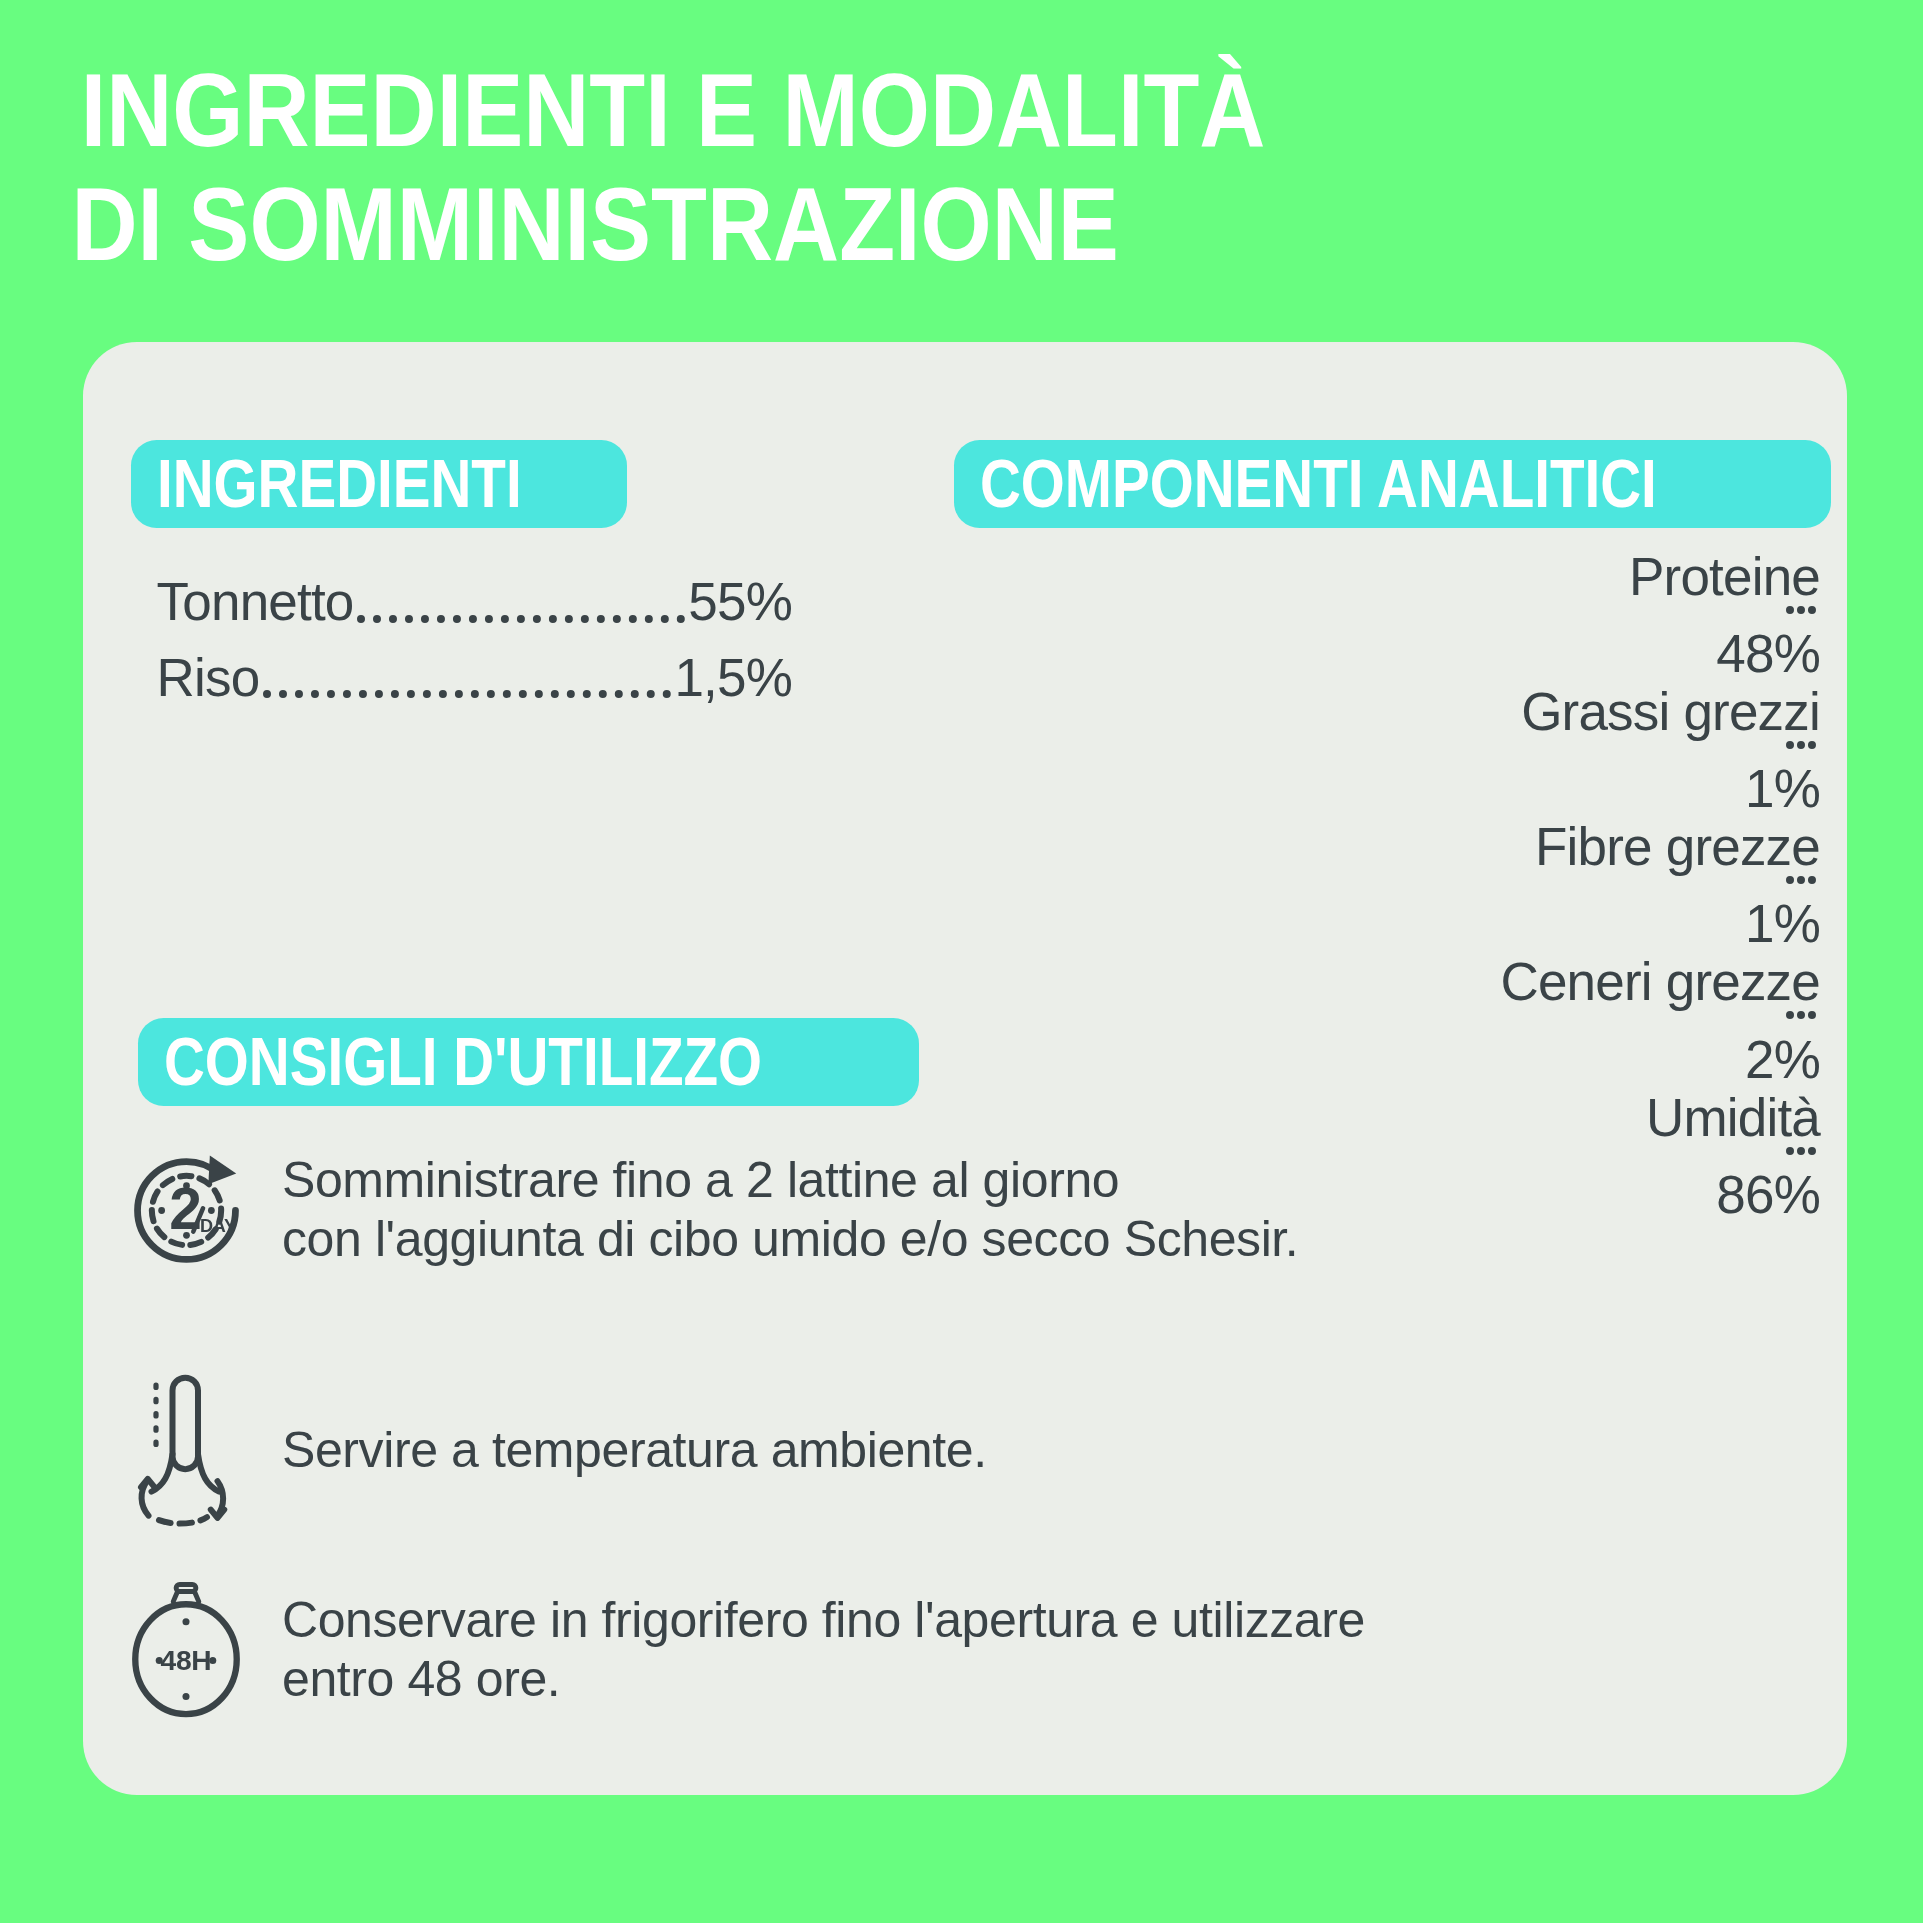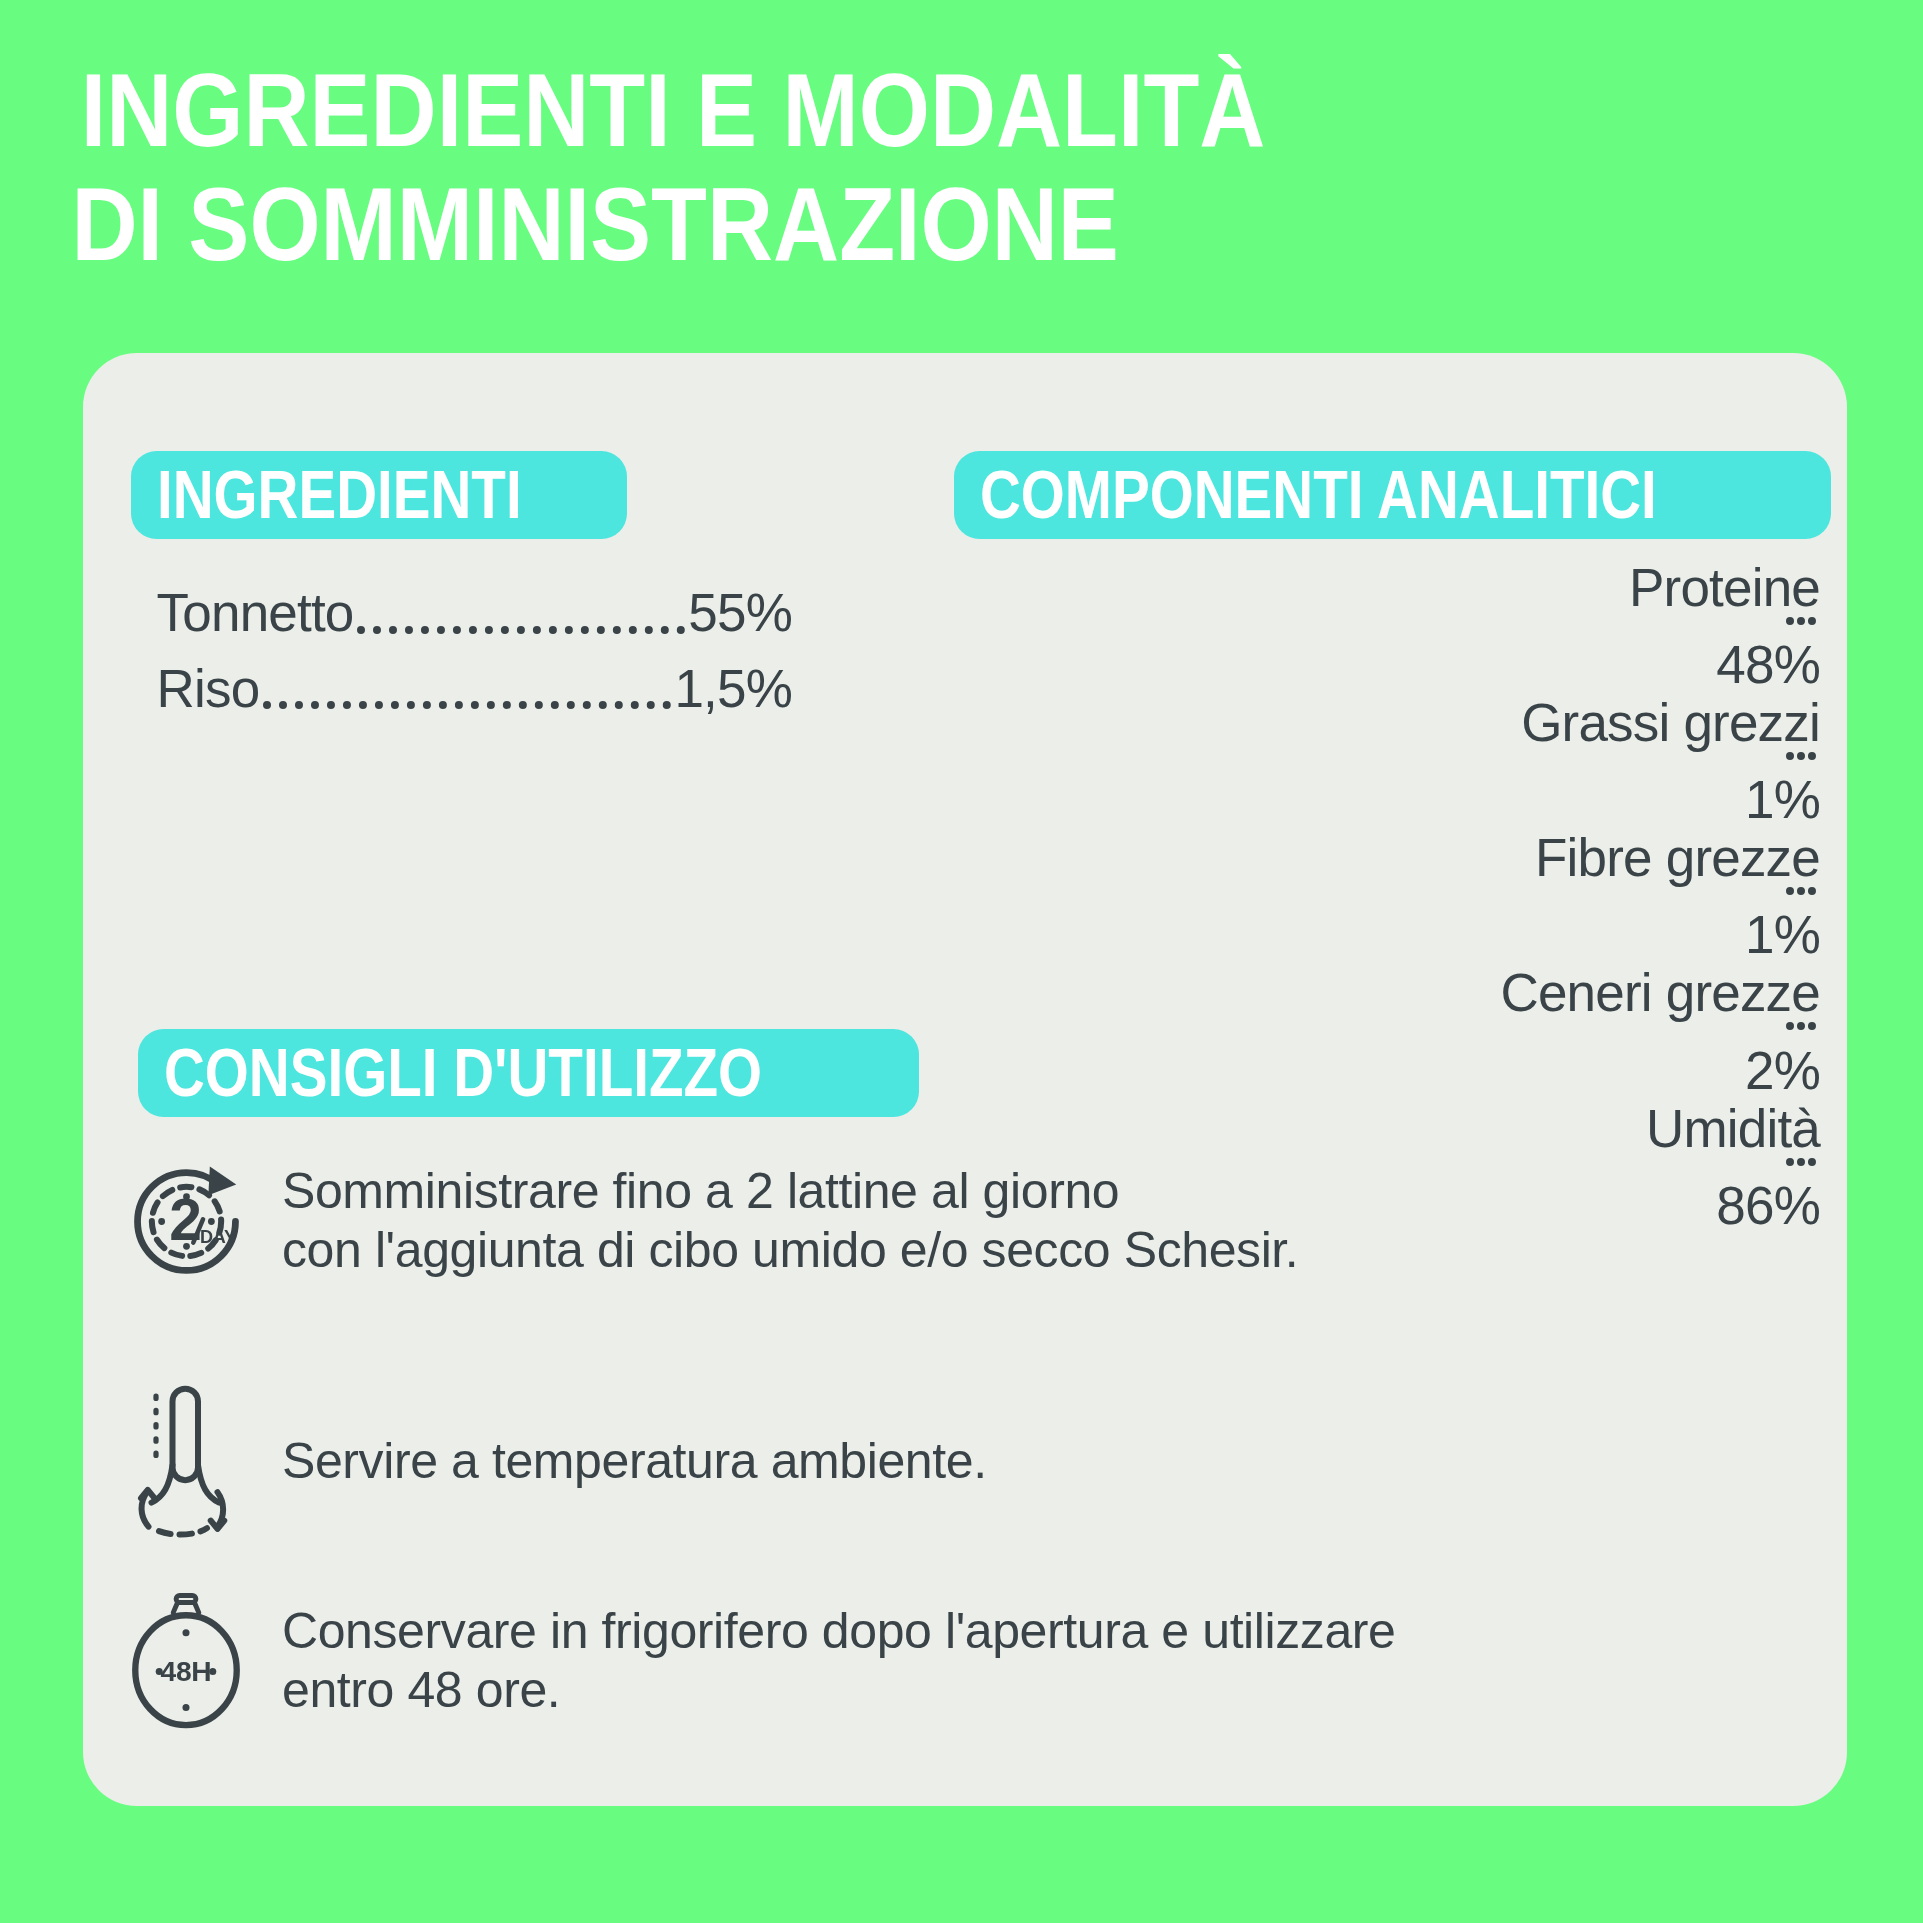--- a/index.html
+++ b/index.html
@@ -31,21 +31,20 @@
     transform-origin:center;
     white-space:nowrap;
   }
   
   .card{
     position:absolute;
     left:83px; top:342px;
     width:1764px; height:1453px;
     background:var(--card);
     border-radius:54px;
-    margin-top:11px;
   }
   
   .badge{
     display:inline-block;
     background:var(--accent);
     color:var(--heading_text);
     font-weight:bold;
     font-size:69px;
     line-height:88px;
     padding:0 25.6px;
@@ -215,19 +214,19 @@
         <path class="ic" d="M70 27 L76 13 H100 L106 27" stroke-width="7"></path>
         <ellipse class="ic" cx="88" cy="109" rx="72" ry="78" stroke-width="9"></ellipse>
         <circle class="icf" cx="88" cy="56" r="5"></circle>
         <circle class="icf" cx="88" cy="162" r="5"></circle>
         <circle class="icf" cx="50" cy="111" r="5"></circle>
         <circle class="icf" cx="126" cy="111" r="5"></circle>
         <text class="ictext" x="88" y="125" font-size="40" text-anchor="middle">48H</text>
       </svg>
     </div>
     <div>
-      <div>Conservare in frigorifero dopo l'apertura e utilizzare</div>
+      <div>Conservare in frigorifero fino l'apertura e utilizzare</div>
       <div>entro 48 ore.</div>
     </div>
   </div>
 
 </main>
 
 
 </body></html>

